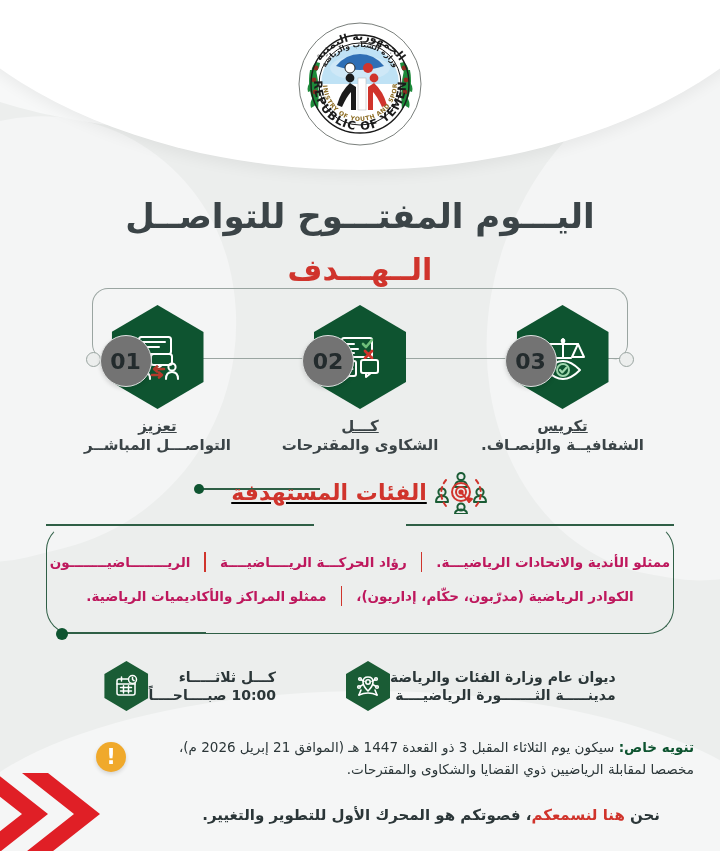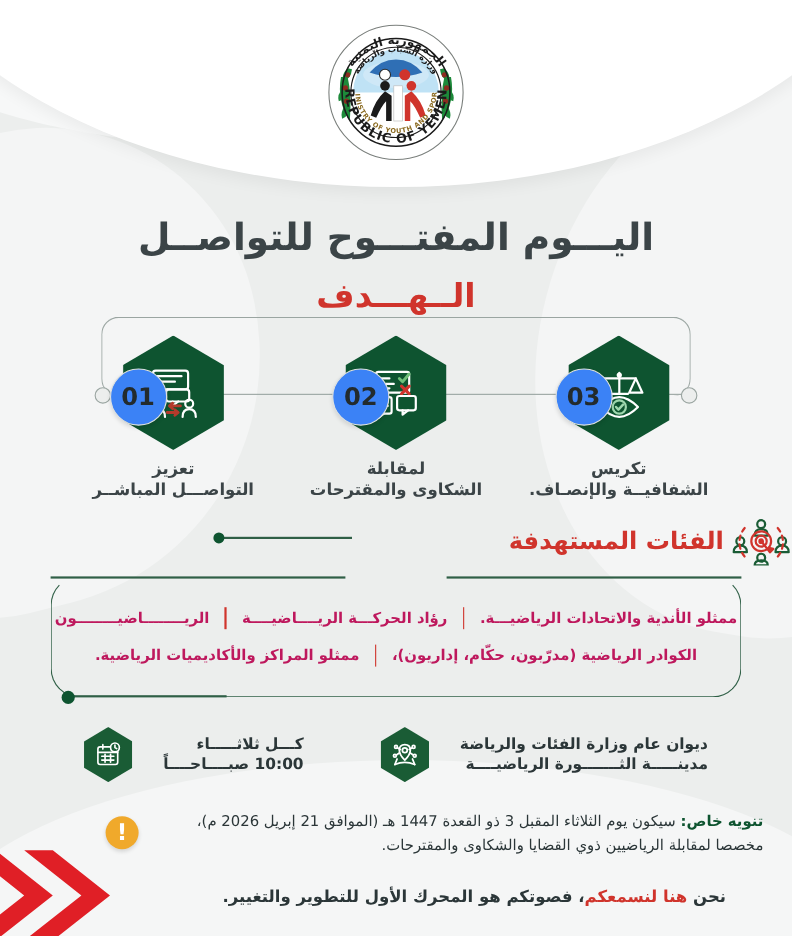--- a/index.html
+++ b/index.html
@@ -80,34 +80,34 @@
   .hexwrap{position:relative;width:112px;height:104px;display:flex;align-items:center;justify-content:center;}
   .hex{
     width:92px;height:104px;background:#0e5430;
     clip-path:polygon(50% 0,100% 26%,100% 74%,50% 100%,0 74%,0 26%);
     display:flex;align-items:center;justify-content:center;
     filter:drop-shadow(0 3px 4px rgba(0,0,0,.18));
   }
   .hex svg{width:50px;height:50px;}
   .stepnum{
     position:absolute;left:-2px;top:30px;width:50px;height:50px;border-radius:50%;
-    background:#3b82f6;border:1.5px solid #dfe2e1;
+    background:#737373;border:1.5px solid #dfe2e1;
     display:flex;align-items:center;justify-content:center;
     font-size:22px;font-weight:bold;color:#232b2d;
     box-shadow:0 2px 4px rgba(0,0,0,.12);
     direction:ltr;
   }
   .goal-lbl{margin-top:8px;text-align:center;line-height:1.28;color:#3b4447;}
-  .goal-l1{font-size:15px;font-weight:bold;}
+  .goal-l1{font-size:15px;font-weight:bold;text-decoration:underline;}
   .goal-l2{font-size:15px;font-weight:bold;letter-spacing:.5px;}
 
   
   .tg-head{
     position:absolute;top:468px;left:0;right:0;height:48px;z-index:6;
-    display:flex;align-items:center;gap:6px;
+    display:flex;align-items:center;justify-content:center;gap:6px;text-decoration:underline;
   }
   .tg-title{font-size:22px;font-weight:bold;color:#d0342c;}
   .tg-icon{width:56px;height:44px;}
   .tg-lead{
     position:absolute;top:488px;left:200px;width:120px;height:2px;background:#2f5f46;z-index:5;
   }
   .tg-lead-dot{
     position:absolute;top:484px;left:194px;width:10px;height:10px;border-radius:50%;
     background:#0e5430;z-index:6;
   }
@@ -126,21 +126,21 @@
     display:flex;flex-direction:column;justify-content:center;gap:14px;}
   .tg-row{display:flex;align-items:center;justify-content:center;gap:14px;}
   .tg-item{font-size:13.5px;font-weight:bold;color:#be185d;white-space:nowrap;letter-spacing:.3px;}
   .tg-sep{width:1.6px;height:20px;background:#d0342c;flex:none;}
 
   
   .logi{
     position:absolute;left:46px;right:46px;top:650px;height:72px;z-index:6;
     display:flex;align-items:center;justify-content:center;gap:70px;
   }
-  .logi-item{display:flex;align-items:center;gap:28px;}
+  .logi-item{display:flex;align-items:center;gap:0;}
   .logi-hex{
     width:44px;height:50px;background:#1a5c35;flex:none;
     clip-path:polygon(50% 0,100% 26%,100% 74%,50% 100%,0 74%,0 26%);
     display:flex;align-items:center;justify-content:center;
     filter:drop-shadow(0 2px 3px rgba(0,0,0,.16));
   }
   .logi-hex svg{width:26px;height:26px;}
   .logi-txt{text-align:right;line-height:1.32;color:#2b3638;}
   .logi-l1{font-size:14px;font-weight:bold;}
   .logi-l2{font-size:14px;font-weight:bold;letter-spacing:1px;}
@@ -297,21 +297,21 @@
             <line x1="8.5" y1="33" x2="17.5" y2="33"></line>
             <line x1="8.5" y1="37" x2="17.5" y2="37"></line>
             <line x1="8.5" y1="41" x2="14" y2="41"></line>
             <rect x="26" y="28" width="17" height="13" rx="2"></rect>
             <path d="M31 41 l0 4 l5 -4"></path>
           </svg>
         </div>
         <div class="stepnum">02</div>
       </div>
       <div class="goal-lbl">
-        <div class="goal-l1">لمقابلة</div>
+        <div class="goal-l1">كـــل</div>
         <div class="goal-l2">الشكاوى والمقترحات</div>
       </div>
     </div>
 
     <div class="goal">
       <div class="hexwrap">
         <div class="hex">
           <svg viewBox="0 0 50 50" fill="none" stroke="#ffffff" stroke-width="2" stroke-linecap="round" stroke-linejoin="round">
             <rect x="6" y="5" width="32" height="17" rx="2.5"></rect>
             <path d="M13 22 l0 5 l6 -5"></path>

